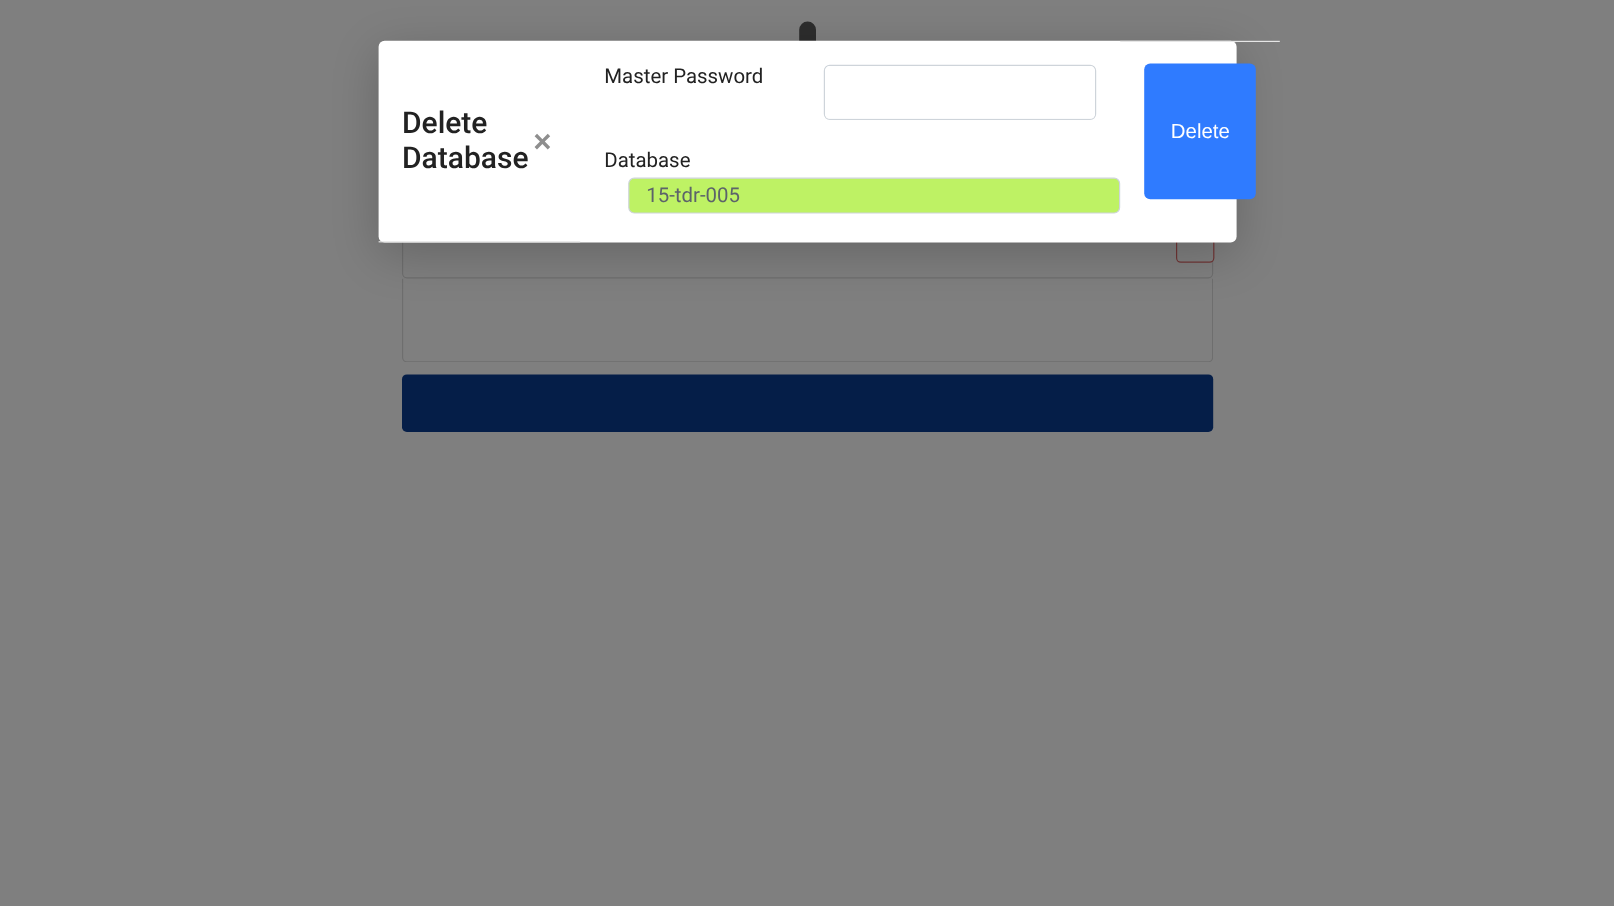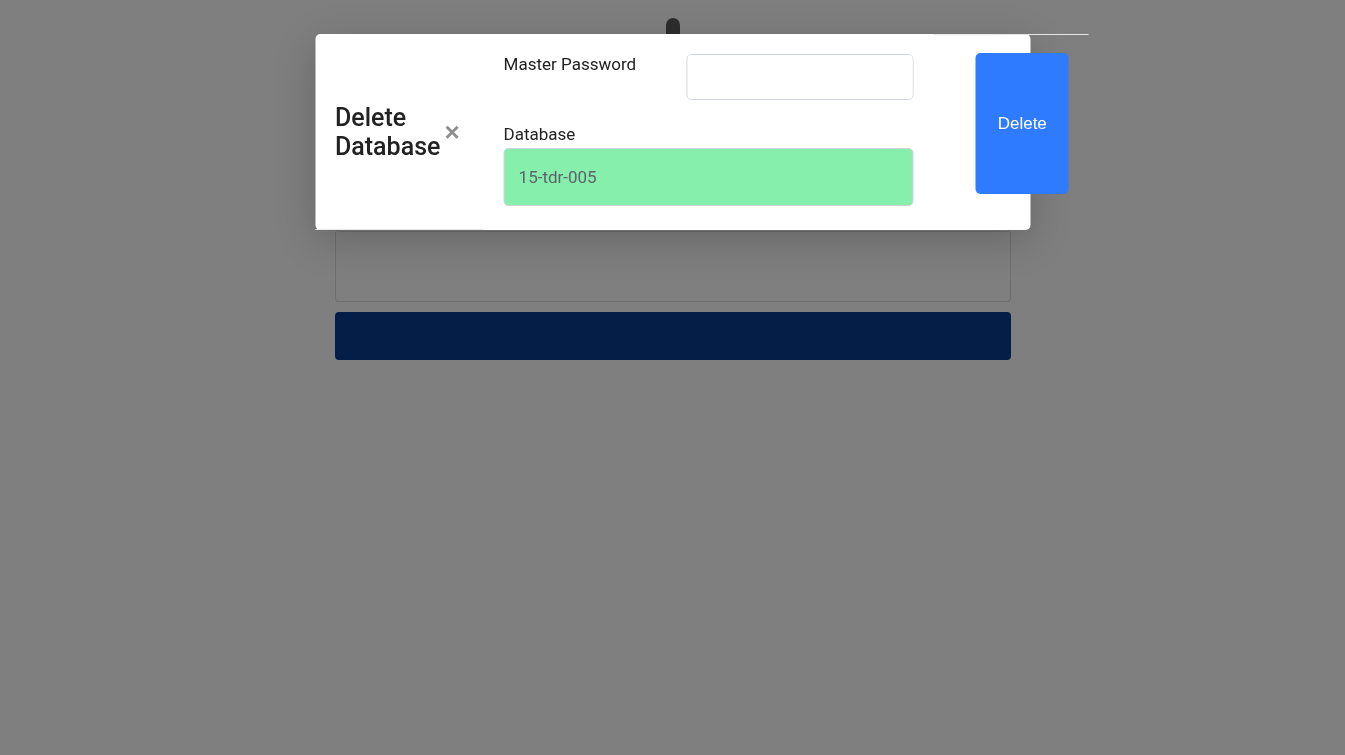--- a/index.html
+++ b/index.html
@@ -159,41 +159,41 @@
 
     .db-label {
       font-size: 17px;
       color: #222;
       margin-bottom: 4px;
     }
     .db-value {
       width: 100%;
       border: 1px solid #ced4da;
       border-radius: 5px;
-      background: #86efac;
-      padding: 18px 14px;
+      background: #bef264;
+      padding: 4px 14px;
       font-size: 17px;
       color: #5c636a;
+      margin-left: 20px;
     }
 
     .modal-footer {
       border-top: 1px solid #e6e6e6;
       padding: 18px 20px 36px 20px;
       display: flex;
       justify-content: flex-end;
     }
     .delete-btn {
       background: #2f7bff;
       color: #fff;
       border: none;
       border-radius: 5px;
       font-size: 17px;
       padding: 0 22px;
       cursor: pointer;
-      margin-left: 22px;
     }
   </style>
 </head>
 <body>
 
 <div class="page-bg">
   <div class="top-handle"></div>
   <div class="card-stack">
     <div class="card pill">
       <div class="pill-right"></div>

